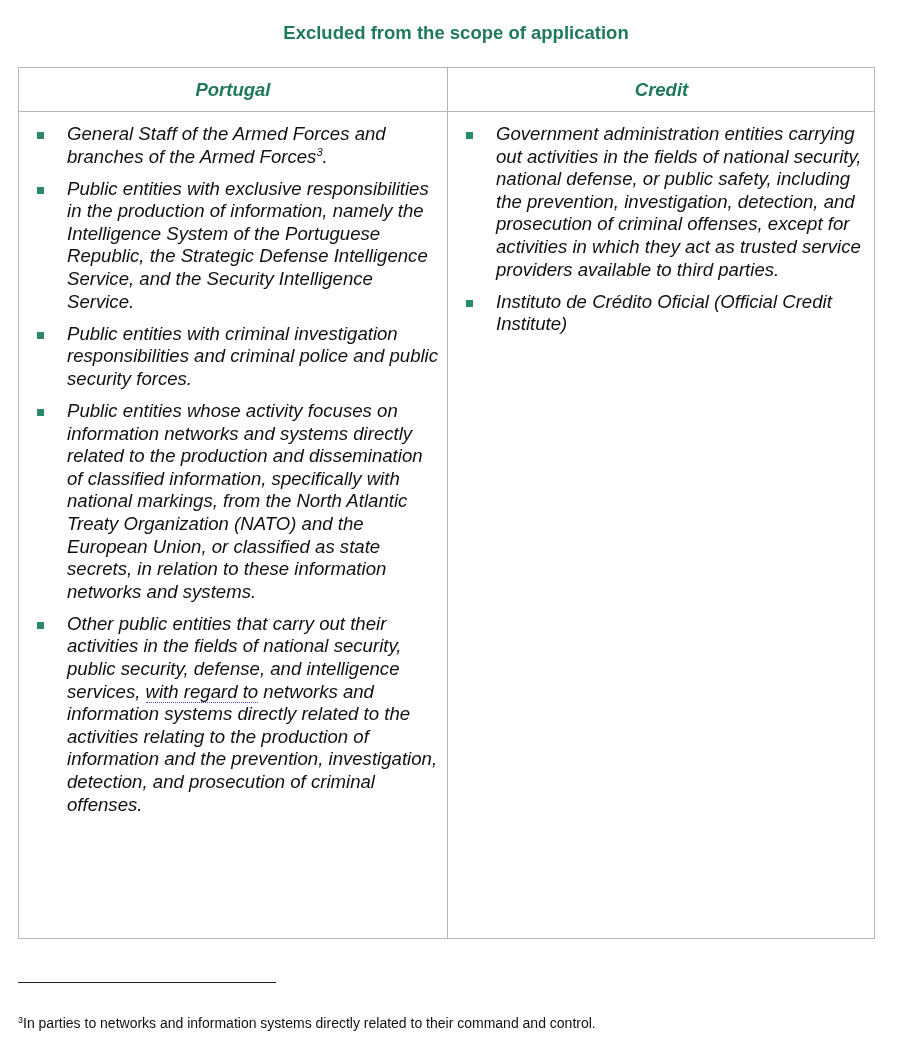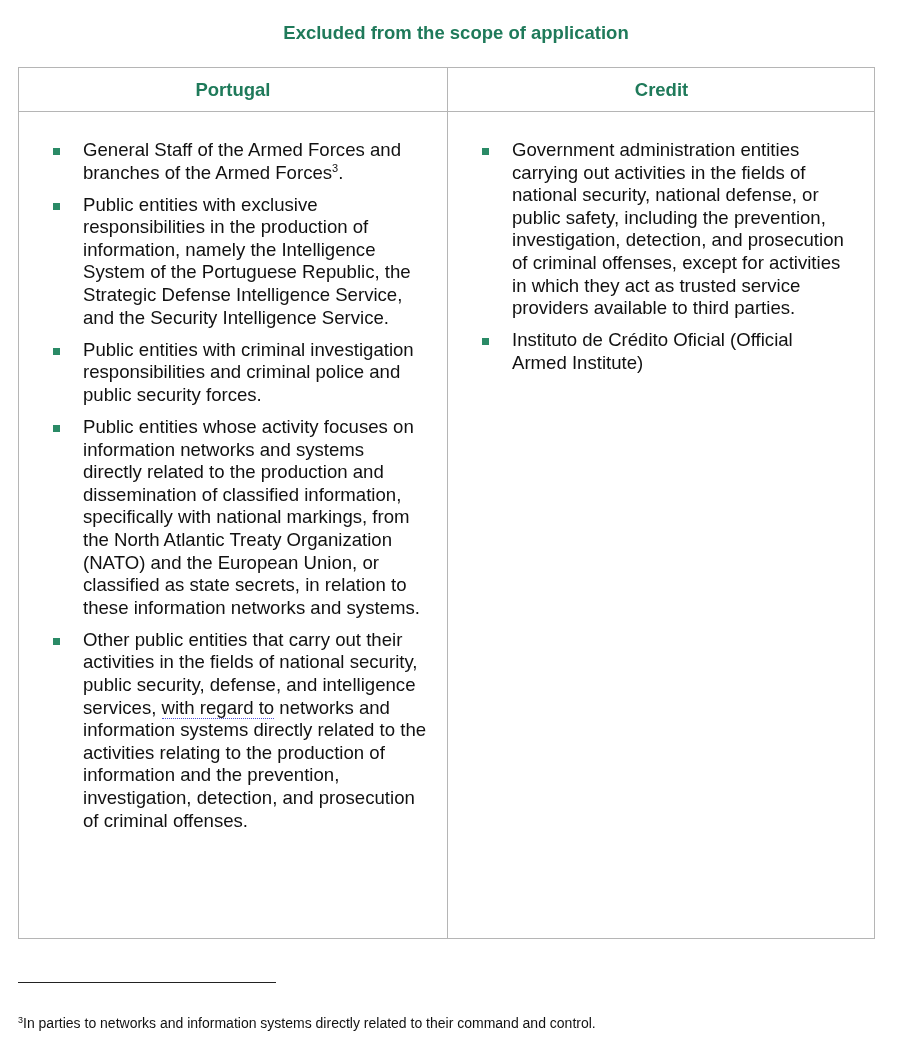--- a/index.html
+++ b/index.html
@@ -6,42 +6,42 @@
     body {
       width: 900px; height: 1053px; position: relative; overflow: hidden;
       font-family: "Liberation Sans", sans-serif; color: #111111;
     }
     .doc-title {
       position: absolute; left: 6px; top: 22px; width: 900px;
       text-align: center; font-weight: bold; font-size: 18.5px; color: #1f7a5a;
     }
     .table {
       position: absolute; left: 18px; top: 67px; width: 857px; height: 872px;
-      border: 1.5px solid #b5b5b5; box-sizing: border-box;
+      border: 1.5px solid #b5b5b5; box-sizing: border-box; font-style: italic;
     }
     .col-divider {
       position: absolute; left: 428px; top: 0; bottom: 0; width: 0;
       border-left: 1.5px solid #b5b5b5;
     }
     .head-row {
       position: absolute; left: 0; right: 0; top: 0; height: 43px;
       border-bottom: 1.5px solid #b5b5b5;
     }
     .head-cell {
       position: absolute; top: 0; height: 43px; line-height: 43px;
       text-align: center; font-weight: bold; font-size: 18.5px; color: #1f7a5a;
     }
     .head-cell.pt { left: 0; width: 428px; }
     .head-cell.es { left: 429px; width: 427px; }
     .col {
       position: absolute; top: 55px;
     }
     .col.pt { left: 14px; width: 410px; }
     .col.es { left: 443px; width: 405px; }
-    ul.items { list-style: none; margin: 16px; padding: 0; }
+    ul.items { list-style: none; margin: 0; padding: 0; }
     ul.items li {
       position: relative; padding-left: 34px; font-size: 18.6px; line-height: 22.6px;
       margin-bottom: 9.5px;
     }
     .bullet {
       position: absolute; left: 4px; top: 9px; width: 7px; height: 7px;
       background: #2a8a66;
     }
     sup.fn { font-size: 11px; vertical-align: 7px; line-height: 0; }
     .dotted { border-bottom: 1.5px dotted #4a4adf; }
@@ -92,21 +92,21 @@
   </div>
 
   <div class="col es">
     <ul class="items">
       <li>
         <span class="bullet"></span>
         <span>Government administration entities carrying out activities in the fields of national security, national defense, or public safety, including the prevention, investigation, detection, and prosecution of criminal offenses, except for activities in which they act as trusted service providers available to third parties.</span>
       </li>
       <li>
         <span class="bullet"></span>
-        <span>Instituto de Crédito Oficial (Official Armed Institute)</span>
+        <span>Instituto de Crédito Oficial (Official Credit Institute)</span>
       </li>
     </ul>
   </div>
 </div>
 
 <div class="fn-rule"></div>
 <div class="footnote">
   <sup>3</sup><span>In parties to networks and information systems directly related to their command and control.</span>
 </div>
 

